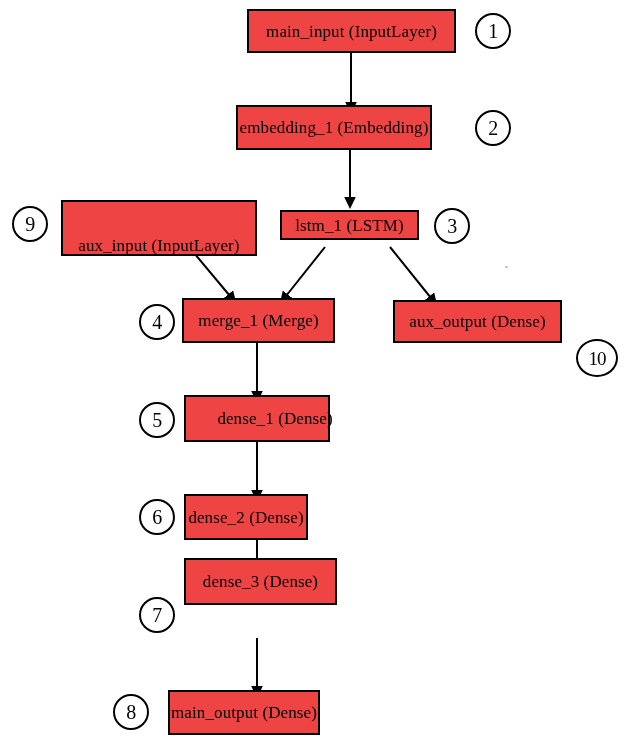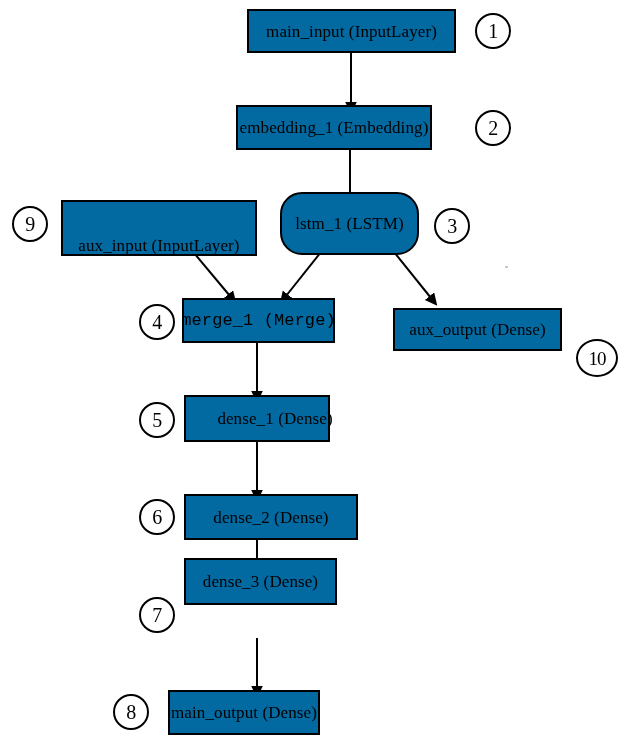--- a/index.html
+++ b/index.html
@@ -28,21 +28,21 @@
     left: 0;
     top: 0;
     width: 630px;
     height: 741px;
     pointer-events: none;
   }
   .node-box {
     position: absolute;
     box-sizing: border-box;
     border: 2px solid #000000;
-    background: #0369a1;
+    background: #ef4444;
     display: flex;
     align-items: center;
     justify-content: center;
     text-align: center;
     line-height: 1;
     white-space: nowrap;
   }
   .node-label {
     font-size: 17px;
     letter-spacing: 0.1px;
@@ -102,33 +102,33 @@
   <div id="nodes-group">
       <div class="node-box" style="left: 247px; top: 9px; width: 209px; height: 44px;">
         <span class="node-label">main_input (InputLayer)</span>
       </div>
       <div class="node-box" style="left: 236px; top: 105px; width: 196px; height: 45px;">
         <span class="node-label">embedding_1 (Embedding)</span>
       </div>
       <div class="node-box" style="left: 61px; top: 200px; width: 196px; height: 56px; align-items: flex-end;">
         <span class="node-label">aux_input (InputLayer)</span>
       </div>
-      <div class="node-box" style="left: 280px; top: 192px; width: 139px; height: 63px; border-radius: 22px;">
+      <div class="node-box" style="left: 280px; top: 210px; width: 139px; height: 30px;">
         <span class="node-label">lstm_1 (LSTM)</span>
       </div>
-      <div class="node-box" style="left: 182px; top: 298px; width: 153px; height: 45px; font-family: Liberation Mono, monospace;">
+      <div class="node-box" style="left: 182px; top: 298px; width: 153px; height: 45px;">
         <span class="node-label">merge_1 (Merge)</span>
       </div>
-      <div class="node-box" style="left: 393px; top: 300px; width: 169px; height: 43px; margin-top: 8px;">
+      <div class="node-box" style="left: 393px; top: 300px; width: 169px; height: 43px;">
         <span class="node-label">aux_output (Dense)</span>
       </div>
       <div class="node-box" style="left: 184px; top: 395px; width: 146px; height: 47px; padding-left: 36px;">
         <span class="node-label">dense_1 (Dense)</span>
       </div>
-      <div class="node-box" style="left: 184px; top: 494px; width: 174px; height: 46px;">
+      <div class="node-box" style="left: 184px; top: 494px; width: 124px; height: 46px;">
         <span class="node-label">dense_2 (Dense)</span>
       </div>
       <div class="node-box" style="left: 184px; top: 558px; width: 153px; height: 47px;">
         <span class="node-label">dense_3 (Dense)</span>
       </div>
       <div class="node-box" style="left: 168px; top: 690px; width: 152px; height: 45px;">
         <span class="node-label">main_output (Dense)</span>
       </div>
     </div>
   <div id="badges-group">

